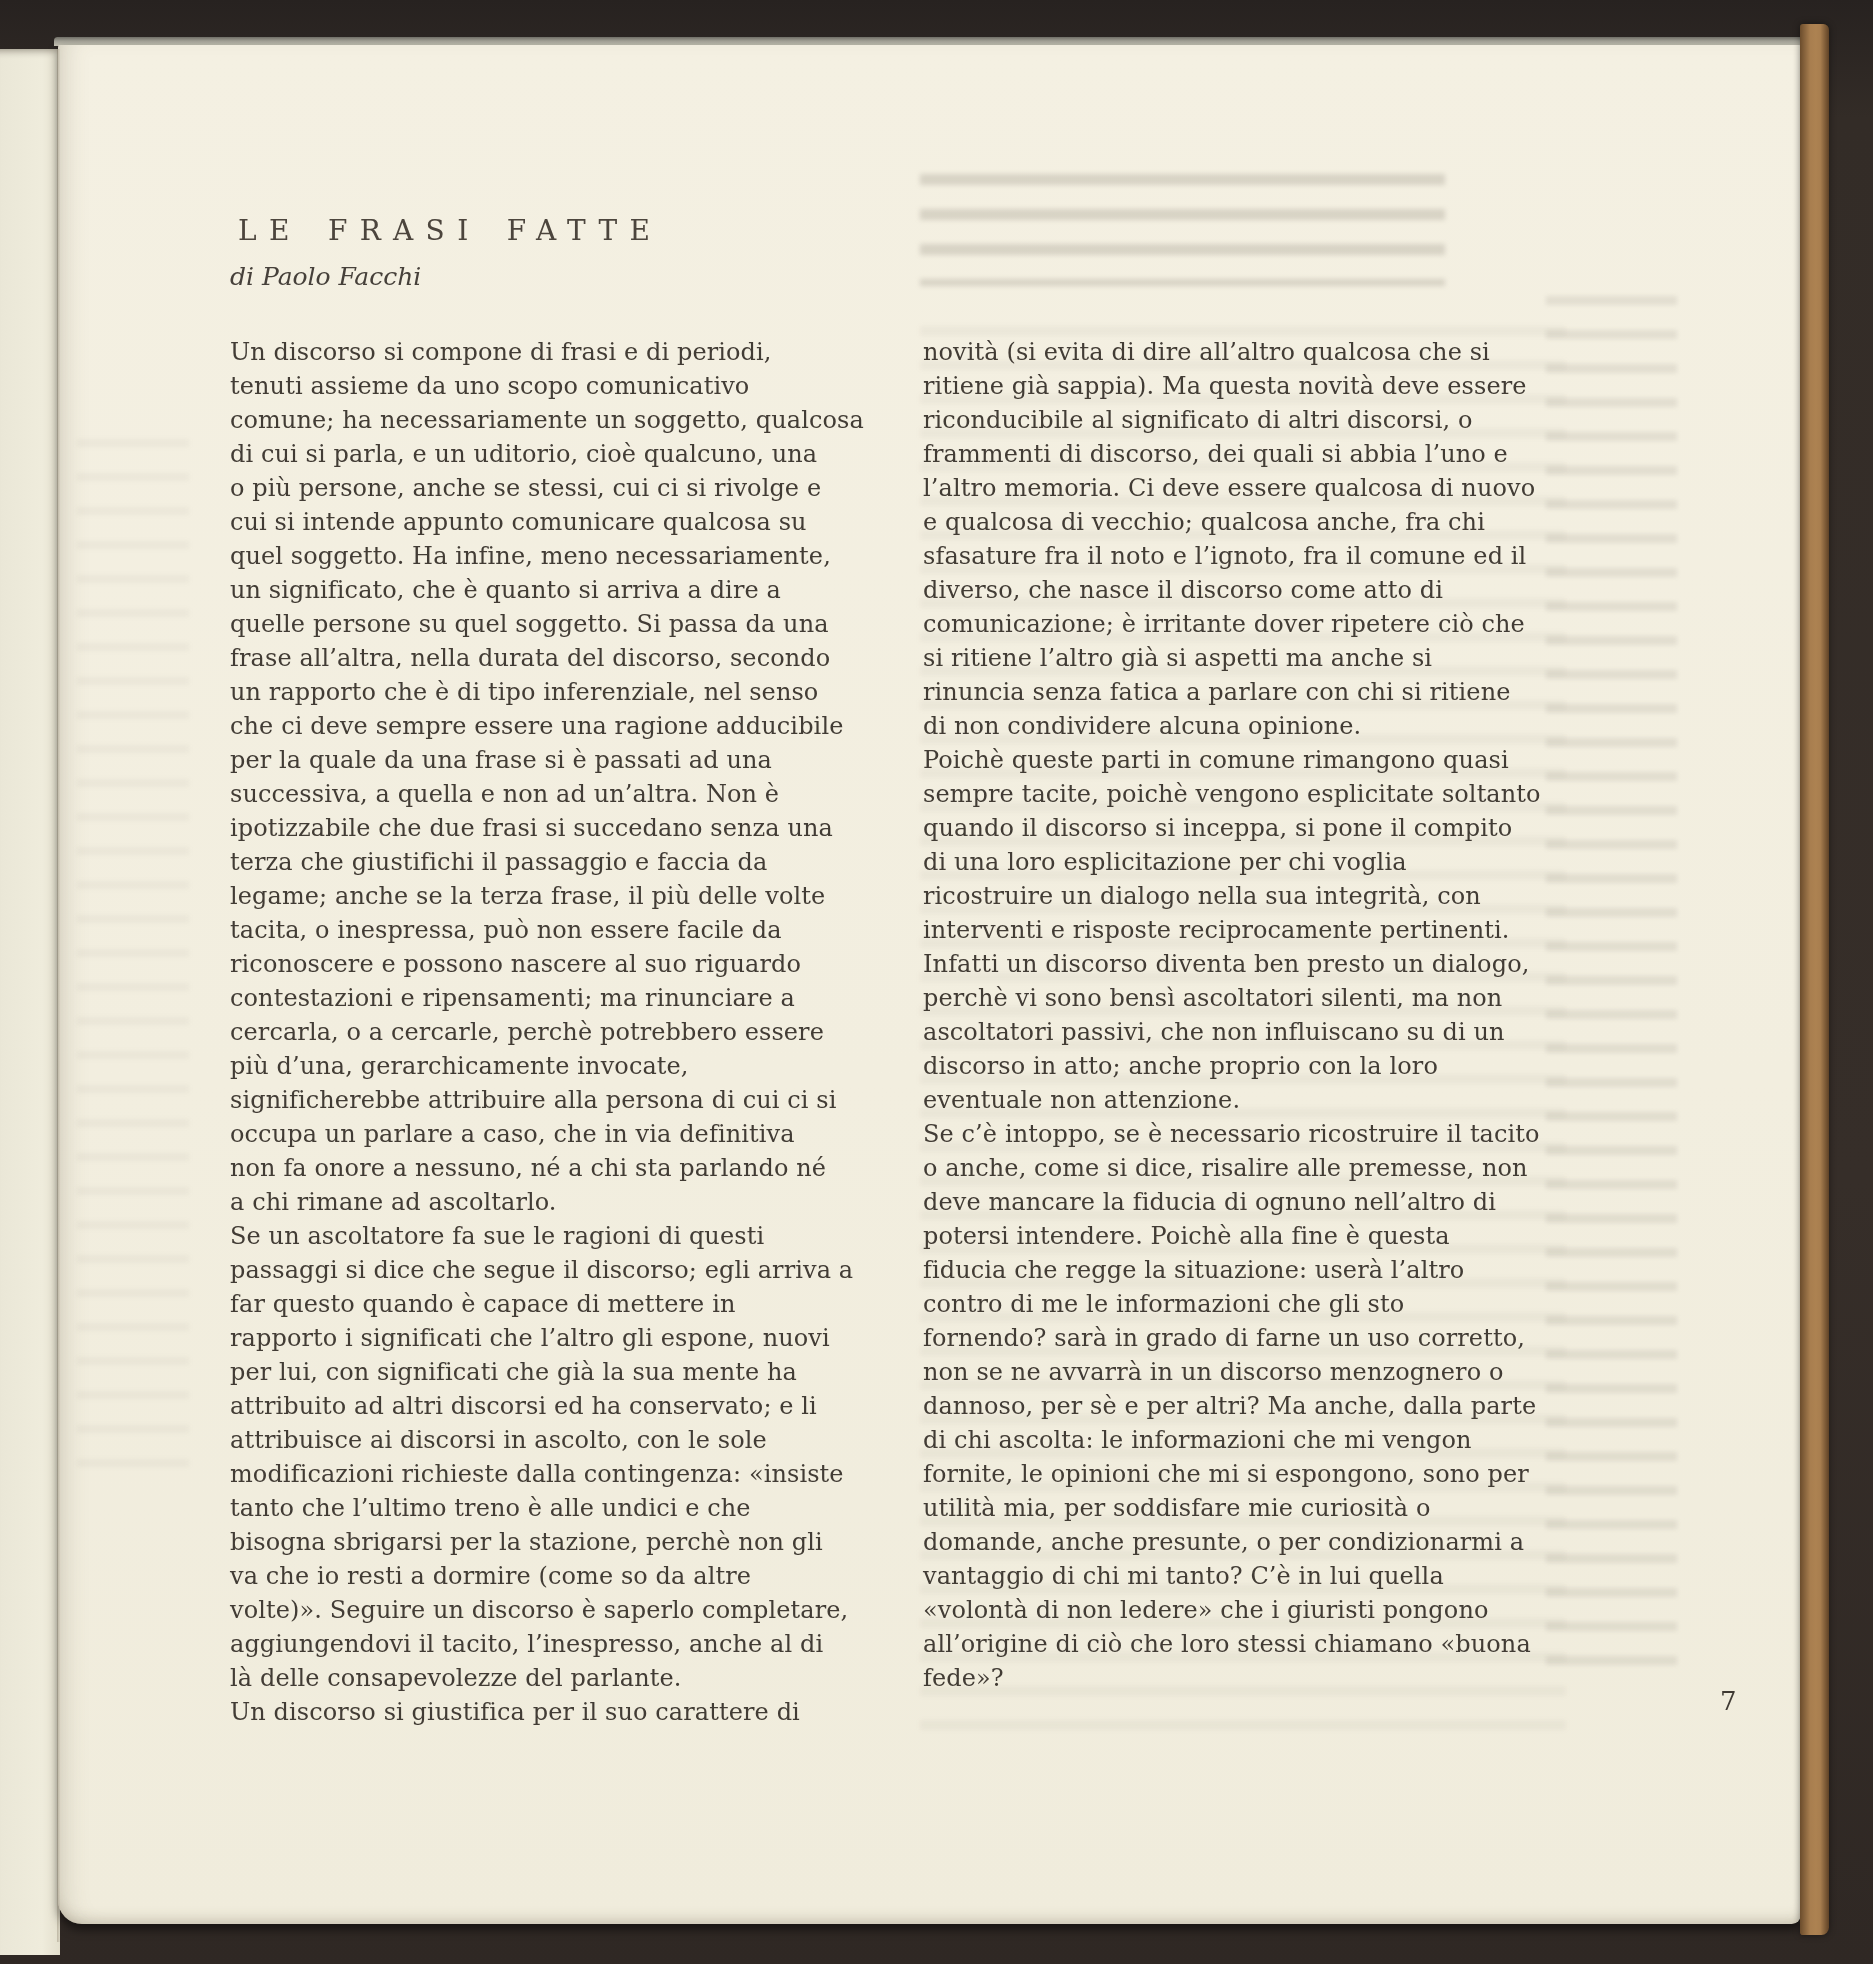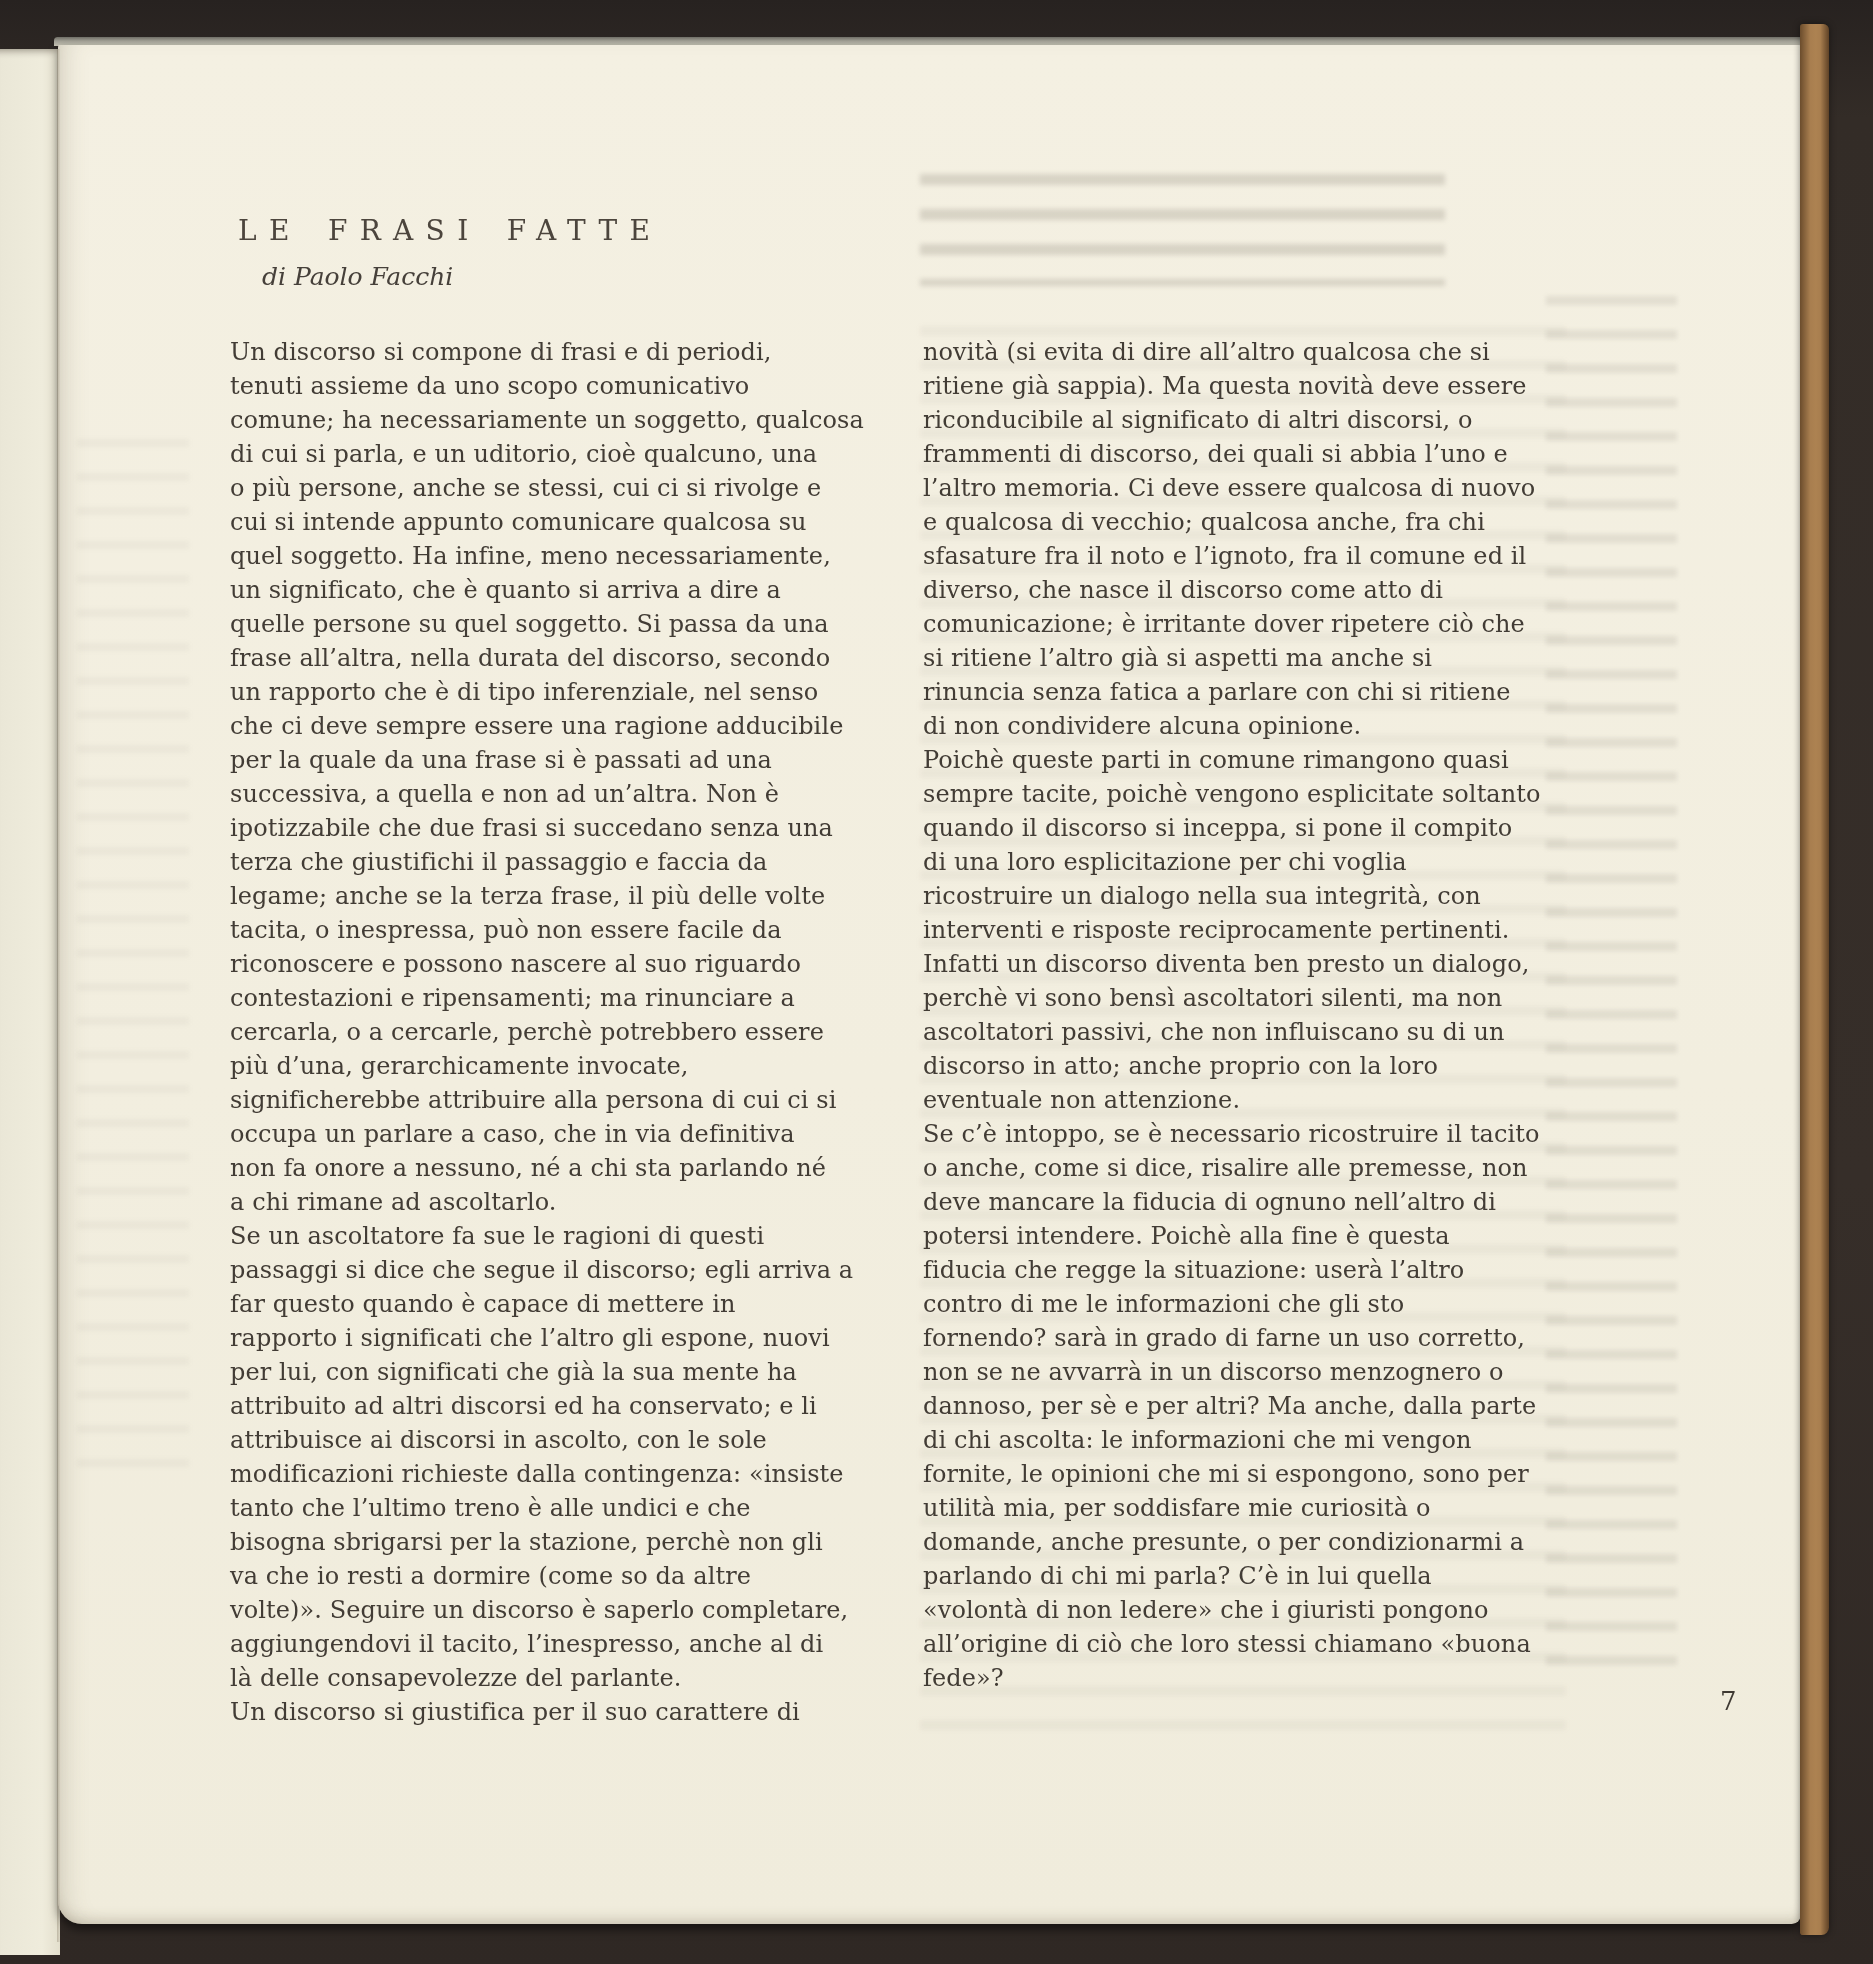--- a/index.html
+++ b/index.html
@@ -54,21 +54,20 @@
   .page-title {
     position: absolute; left: 180px; top: 169px;
     font-size: 28px; color: #4c453d;
     letter-spacing: 0.44em; word-spacing: 0.18em;
     white-space: nowrap;
   }
   .byline {
     position: absolute; left: 172px; top: 217px;
     font-size: 25px; font-style: italic; color: #46403a;
     white-space: nowrap;
-    margin-left: 32px;
   }
   .col {
     position: absolute; top: 290px;
     font-size: 24px; line-height: 34px; color: #423c35;
     letter-spacing: 0.1px;
   }
   .col-left  { left: 172px;  width: 698px; }
   .col-right { left: 865px;  width: 698px; }
   .tline { white-space: nowrap; height: 34px; }
   .page-number {
@@ -196,21 +195,21 @@
       <div class="tline">potersi intendere. Poichè alla fine è questa</div>
       <div class="tline">fiducia che regge la situazione: userà l’altro</div>
       <div class="tline">contro di me le informazioni che gli sto</div>
       <div class="tline">fornendo? sarà in grado di farne un uso corretto,</div>
       <div class="tline">non se ne avvarrà in un discorso menzognero o</div>
       <div class="tline">dannoso, per sè e per altri? Ma anche, dalla parte</div>
       <div class="tline">di chi ascolta: le informazioni che mi vengon</div>
       <div class="tline">fornite, le opinioni che mi si espongono, sono per</div>
       <div class="tline">utilità mia, per soddisfare mie curiosità o</div>
       <div class="tline">domande, anche presunte, o per condizionarmi a</div>
-      <div class="tline">parlando di chi mi parla? C’è in lui quella</div>
+      <div class="tline">vantaggio di chi mi tanto? C’è in lui quella</div>
       <div class="tline">«volontà di non ledere» che i giuristi pongono</div>
       <div class="tline">all’origine di ciò che loro stessi chiamano «buona</div>
       <div class="tline">fede»?</div>
     </div>
 
   <div class="page-number">7</div>
 </div>
 
 <div class="gutter-line"></div>
 <div class="cover-edge"></div>

